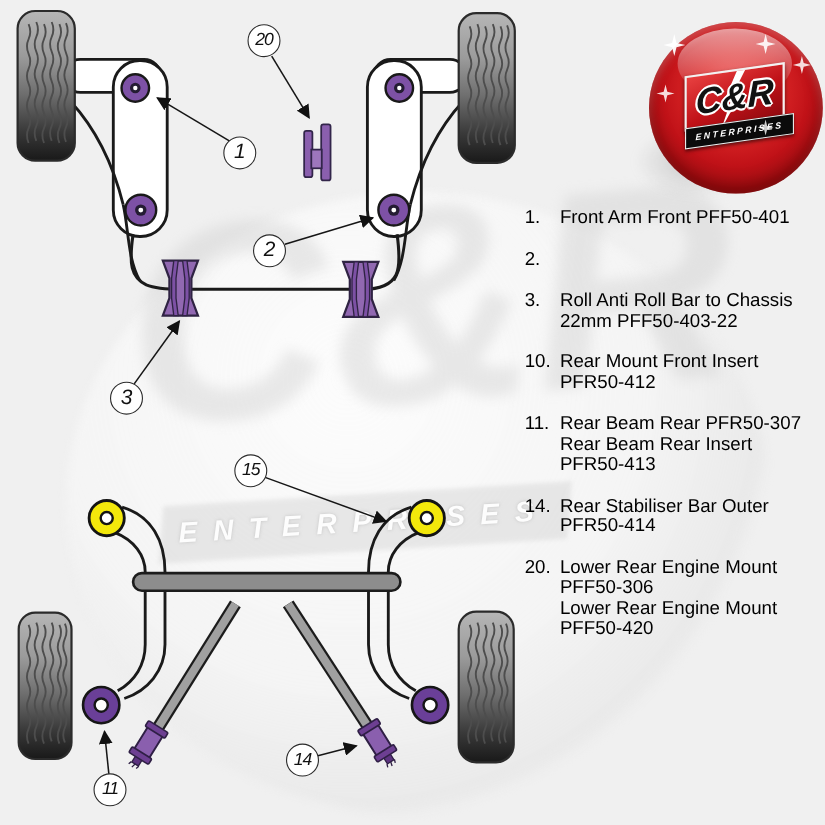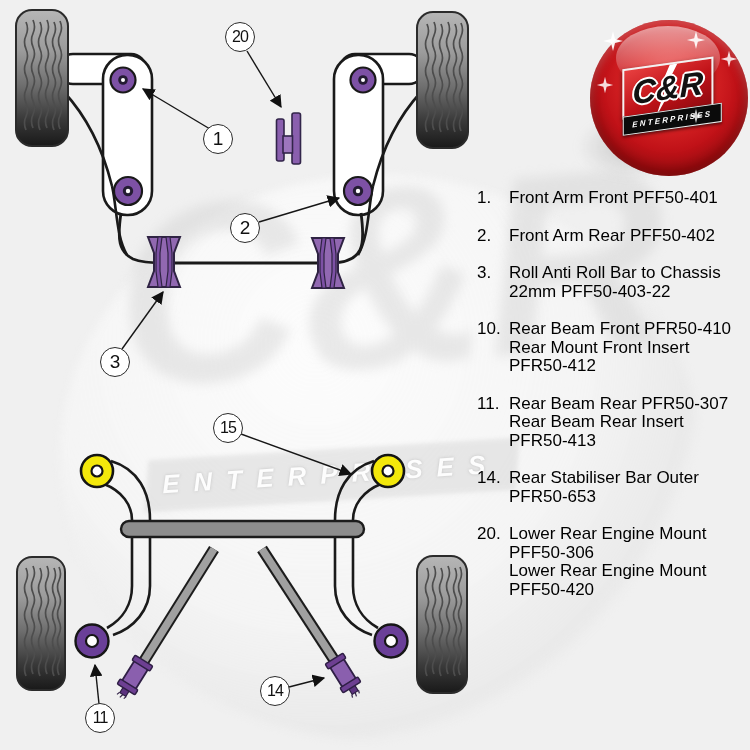--- a/index.html
+++ b/index.html
@@ -19,21 +19,21 @@
   .wm-ent{position:absolute;left:162px;top:459px;font-size:26px;font-weight:bold;font-style:italic;
     color:rgba(255,255,255,.95);letter-spacing:14px;transform:rotate(-3.5deg);white-space:nowrap;
     text-shadow:0 0 3px rgba(170,170,170,.6);}
 
   
   svg.diagram{position:absolute;left:0;top:0;}
 
   
   .callout{position:absolute;width:30px;height:30px;border:1.7px solid #2b2b2b;border-radius:50%;
     background:#fff;display:flex;align-items:center;justify-content:center;color:#111;
-    font-size:19px;box-sizing:border-box;}
+    font-size:19px;box-sizing:border-box;font-style:italic;}
   .callout.two{font-size:16px;letter-spacing:-1px;}
 
   
   .parts-list{position:absolute;left:477px;top:189px;width:272px;color:#000;font-size:17px;}
   .pl-item{display:flex;margin-bottom:19px;}
   .pl-num{width:32px;flex:none;line-height:18.5px;}
   .pl-lines{flex:1;}
   .pl-line{line-height:18.5px;}
 
   
@@ -250,52 +250,48 @@
 
   <div class="parts-list">
     <div class="pl-item">
       <div class="pl-num">1.</div>
       <div class="pl-lines">
           <div class="pl-line">Front Arm Front PFF50-401</div>
         </div>
     </div>
     <div class="pl-item">
       <div class="pl-num">2.</div>
-      <div class="pl-lines">
-          <div class="pl-line">Front Arm Rear PFF50-402</div>
-        </div>
     </div>
     <div class="pl-item">
       <div class="pl-num">3.</div>
       <div class="pl-lines">
         <div class="pl-line">Roll Anti Roll Bar to Chassis</div>
         <div class="pl-line">22mm PFF50-403-22</div>
       </div>
     </div>
     <div class="pl-item">
       <div class="pl-num">10.</div>
       <div class="pl-lines">
-        <div class="pl-line">Rear Beam Front PFR50-410</div>
         <div class="pl-line">Rear Mount Front Insert</div>
         <div class="pl-line">PFR50-412</div>
       </div>
     </div>
     <div class="pl-item">
       <div class="pl-num">11.</div>
       <div class="pl-lines">
         <div class="pl-line">Rear Beam Rear PFR50-307</div>
         <div class="pl-line">Rear Beam Rear Insert</div>
         <div class="pl-line">PFR50-413</div>
       </div>
     </div>
     <div class="pl-item">
       <div class="pl-num">14.</div>
       <div class="pl-lines">
         <div class="pl-line">Rear Stabiliser Bar Outer</div>
-        <div class="pl-line">PFR50-653</div>
+        <div class="pl-line">PFR50-414</div>
       </div>
     </div>
     <div class="pl-item">
       <div class="pl-num">20.</div>
       <div class="pl-lines">
         <div class="pl-line">Lower Rear Engine Mount</div>
         <div class="pl-line">PFF50-306</div>
         <div class="pl-line">Lower Rear Engine Mount</div>
         <div class="pl-line">PFF50-420</div>
       </div>

